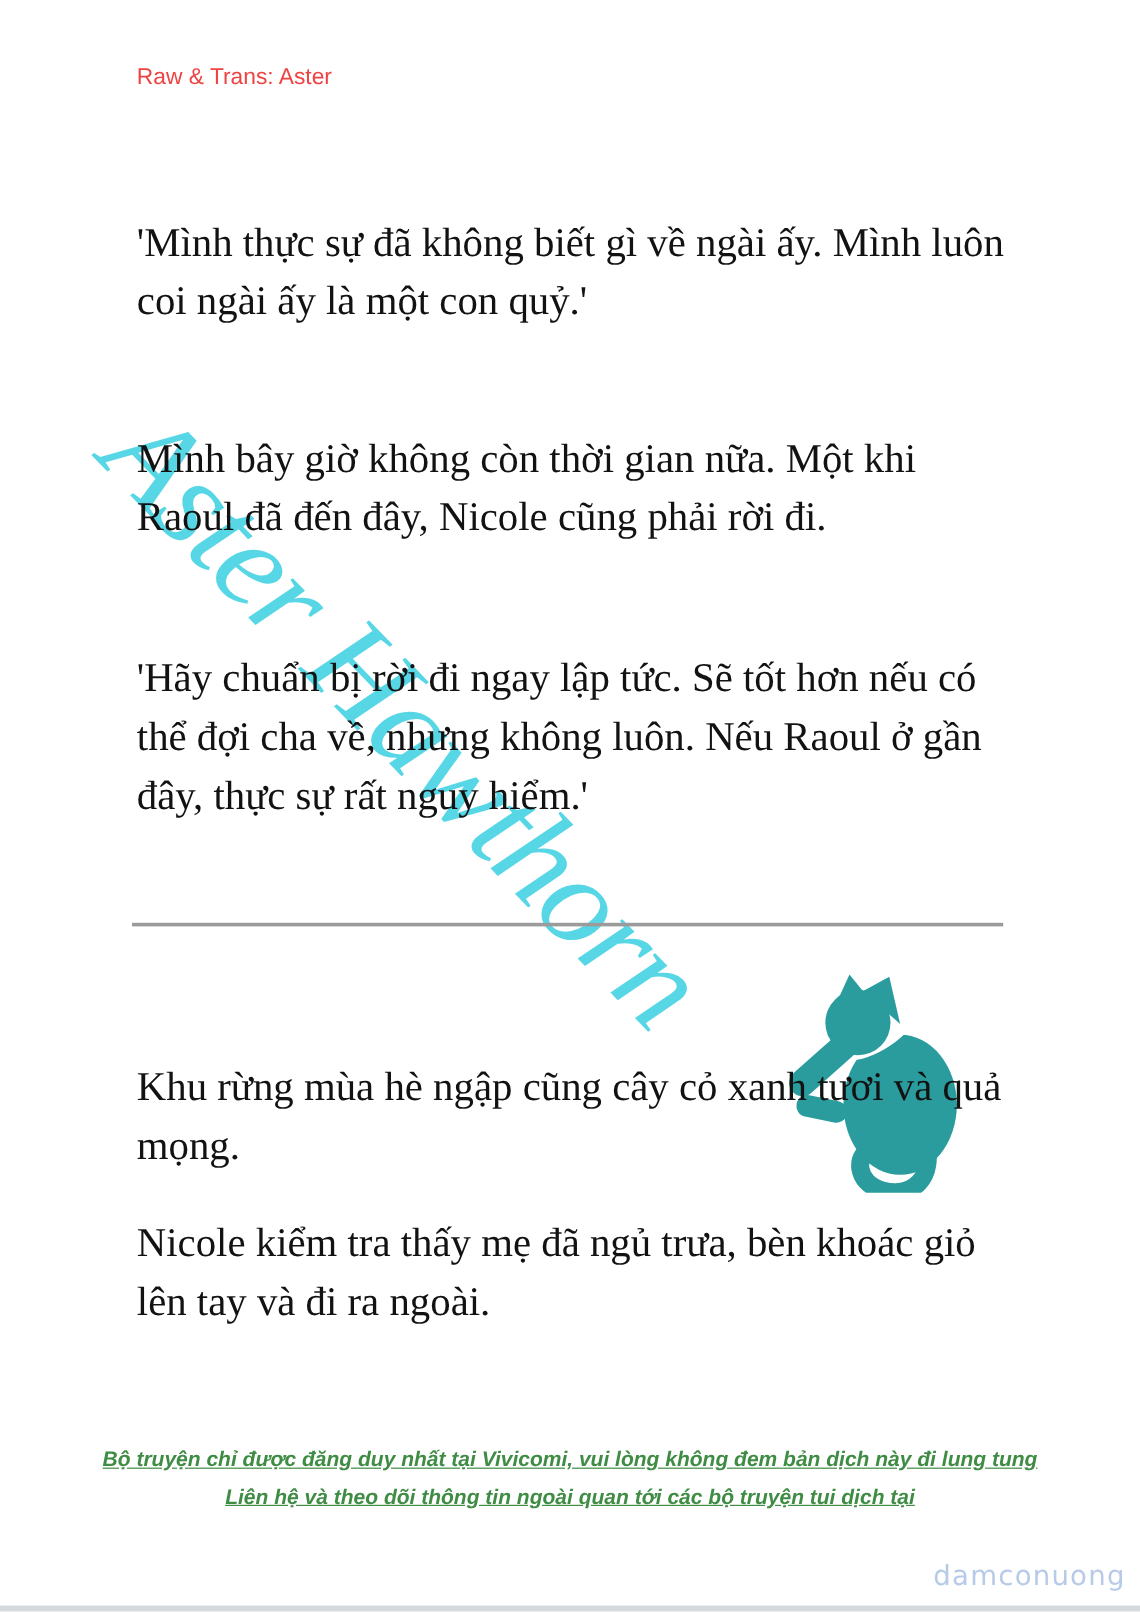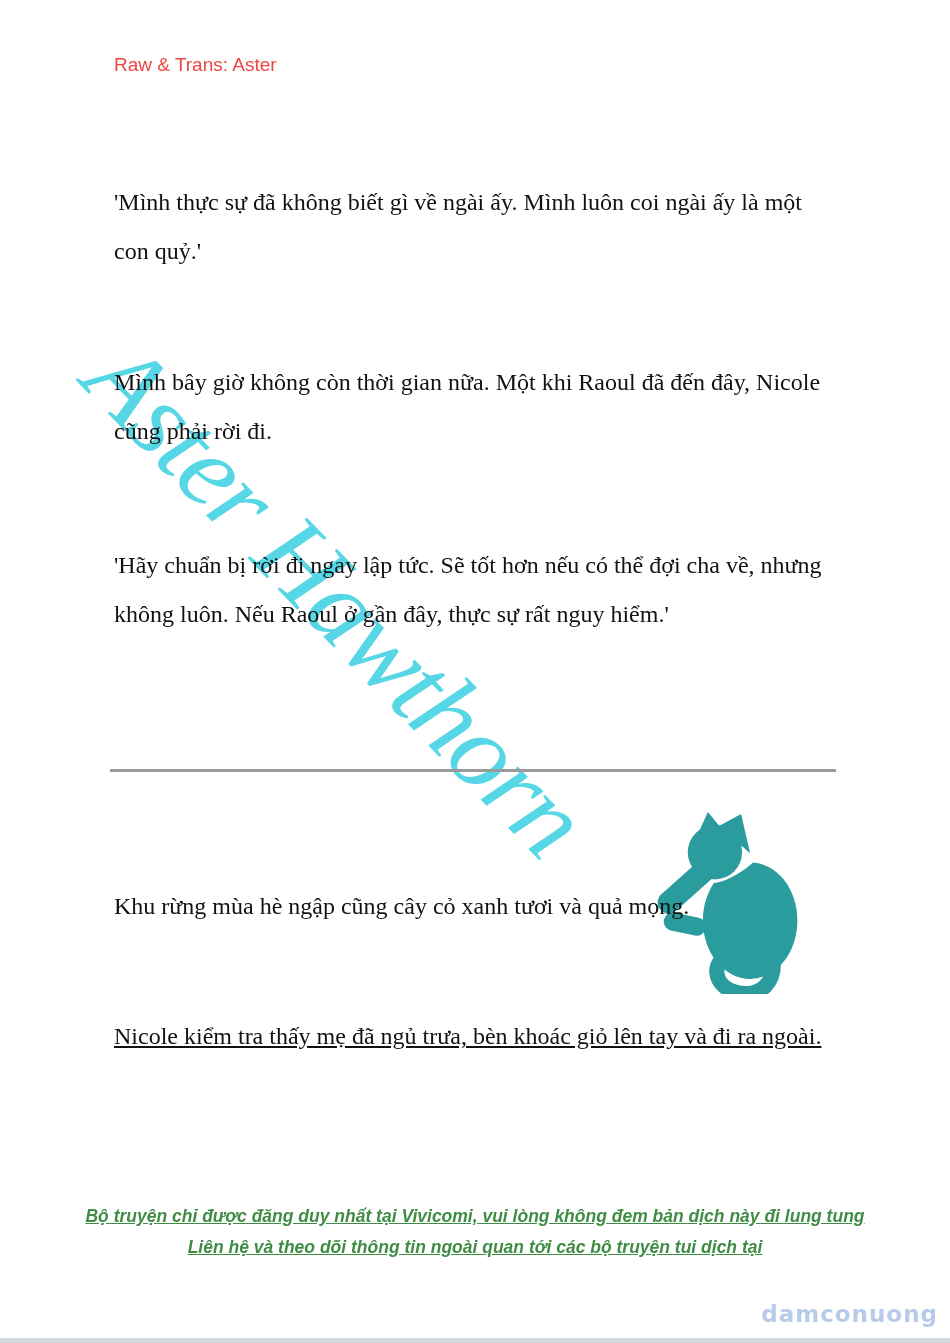--- a/index.html
+++ b/index.html
@@ -24,29 +24,29 @@
     color:var(--watermark,#57d7e6);
     white-space:nowrap;
     transform:rotate(46deg);
     transform-origin:0 0;
     z-index:1;
     letter-spacing:-2px;
   }
   .para{
     position:absolute;left:114px;width:726px;
     margin:0;
-    font-size:24px;line-height:49px;
+    font-size:34px;line-height:49px;
     color:#121212;
     z-index:3;
   }
   .p1{top:178px;}
   .p2{top:358px;}
   .p3{top:541px;}
   .p4{top:882px;}
-  .p5{top:1012px;text-decoration:underline;}
+  .p5{top:1012px;}
   .divider{
     position:absolute;left:110px;top:769px;
     width:726px;height:3px;border:0;margin:0;
     background:var(--divider,#9b9b9b);
     z-index:3;
   }
   .cat{
     position:absolute;left:652px;top:808px;
     width:152px;height:186px;
     color:var(--cat,#2a9c9e);
@@ -66,21 +66,21 @@
     position:absolute;left:14px;top:1286px;
     font-family:"DejaVu Sans","Liberation Sans",sans-serif;
     font-weight:bold;font-style:italic;
     font-size:33px;letter-spacing:1px;
     color:var(--logo_left,#a3addc);
     z-index:4;
   }
   .logo-right{
     position:absolute;right:12px;top:1301px;
     font-family:"DejaVu Sans","Liberation Sans",sans-serif;
-    font-weight:bold;
+    font-weight:normal;
     font-size:23px;letter-spacing:1px;
     color:var(--logo_right,#b7cbe8);
     text-shadow:0 0 2px #ffffff,0 0 4px #ffffff;
     z-index:4;
   }
   .bottom-edge{
     position:absolute;left:0;bottom:0;width:100%;height:5px;
     background:#d6d9dc;
     z-index:5;
   }

